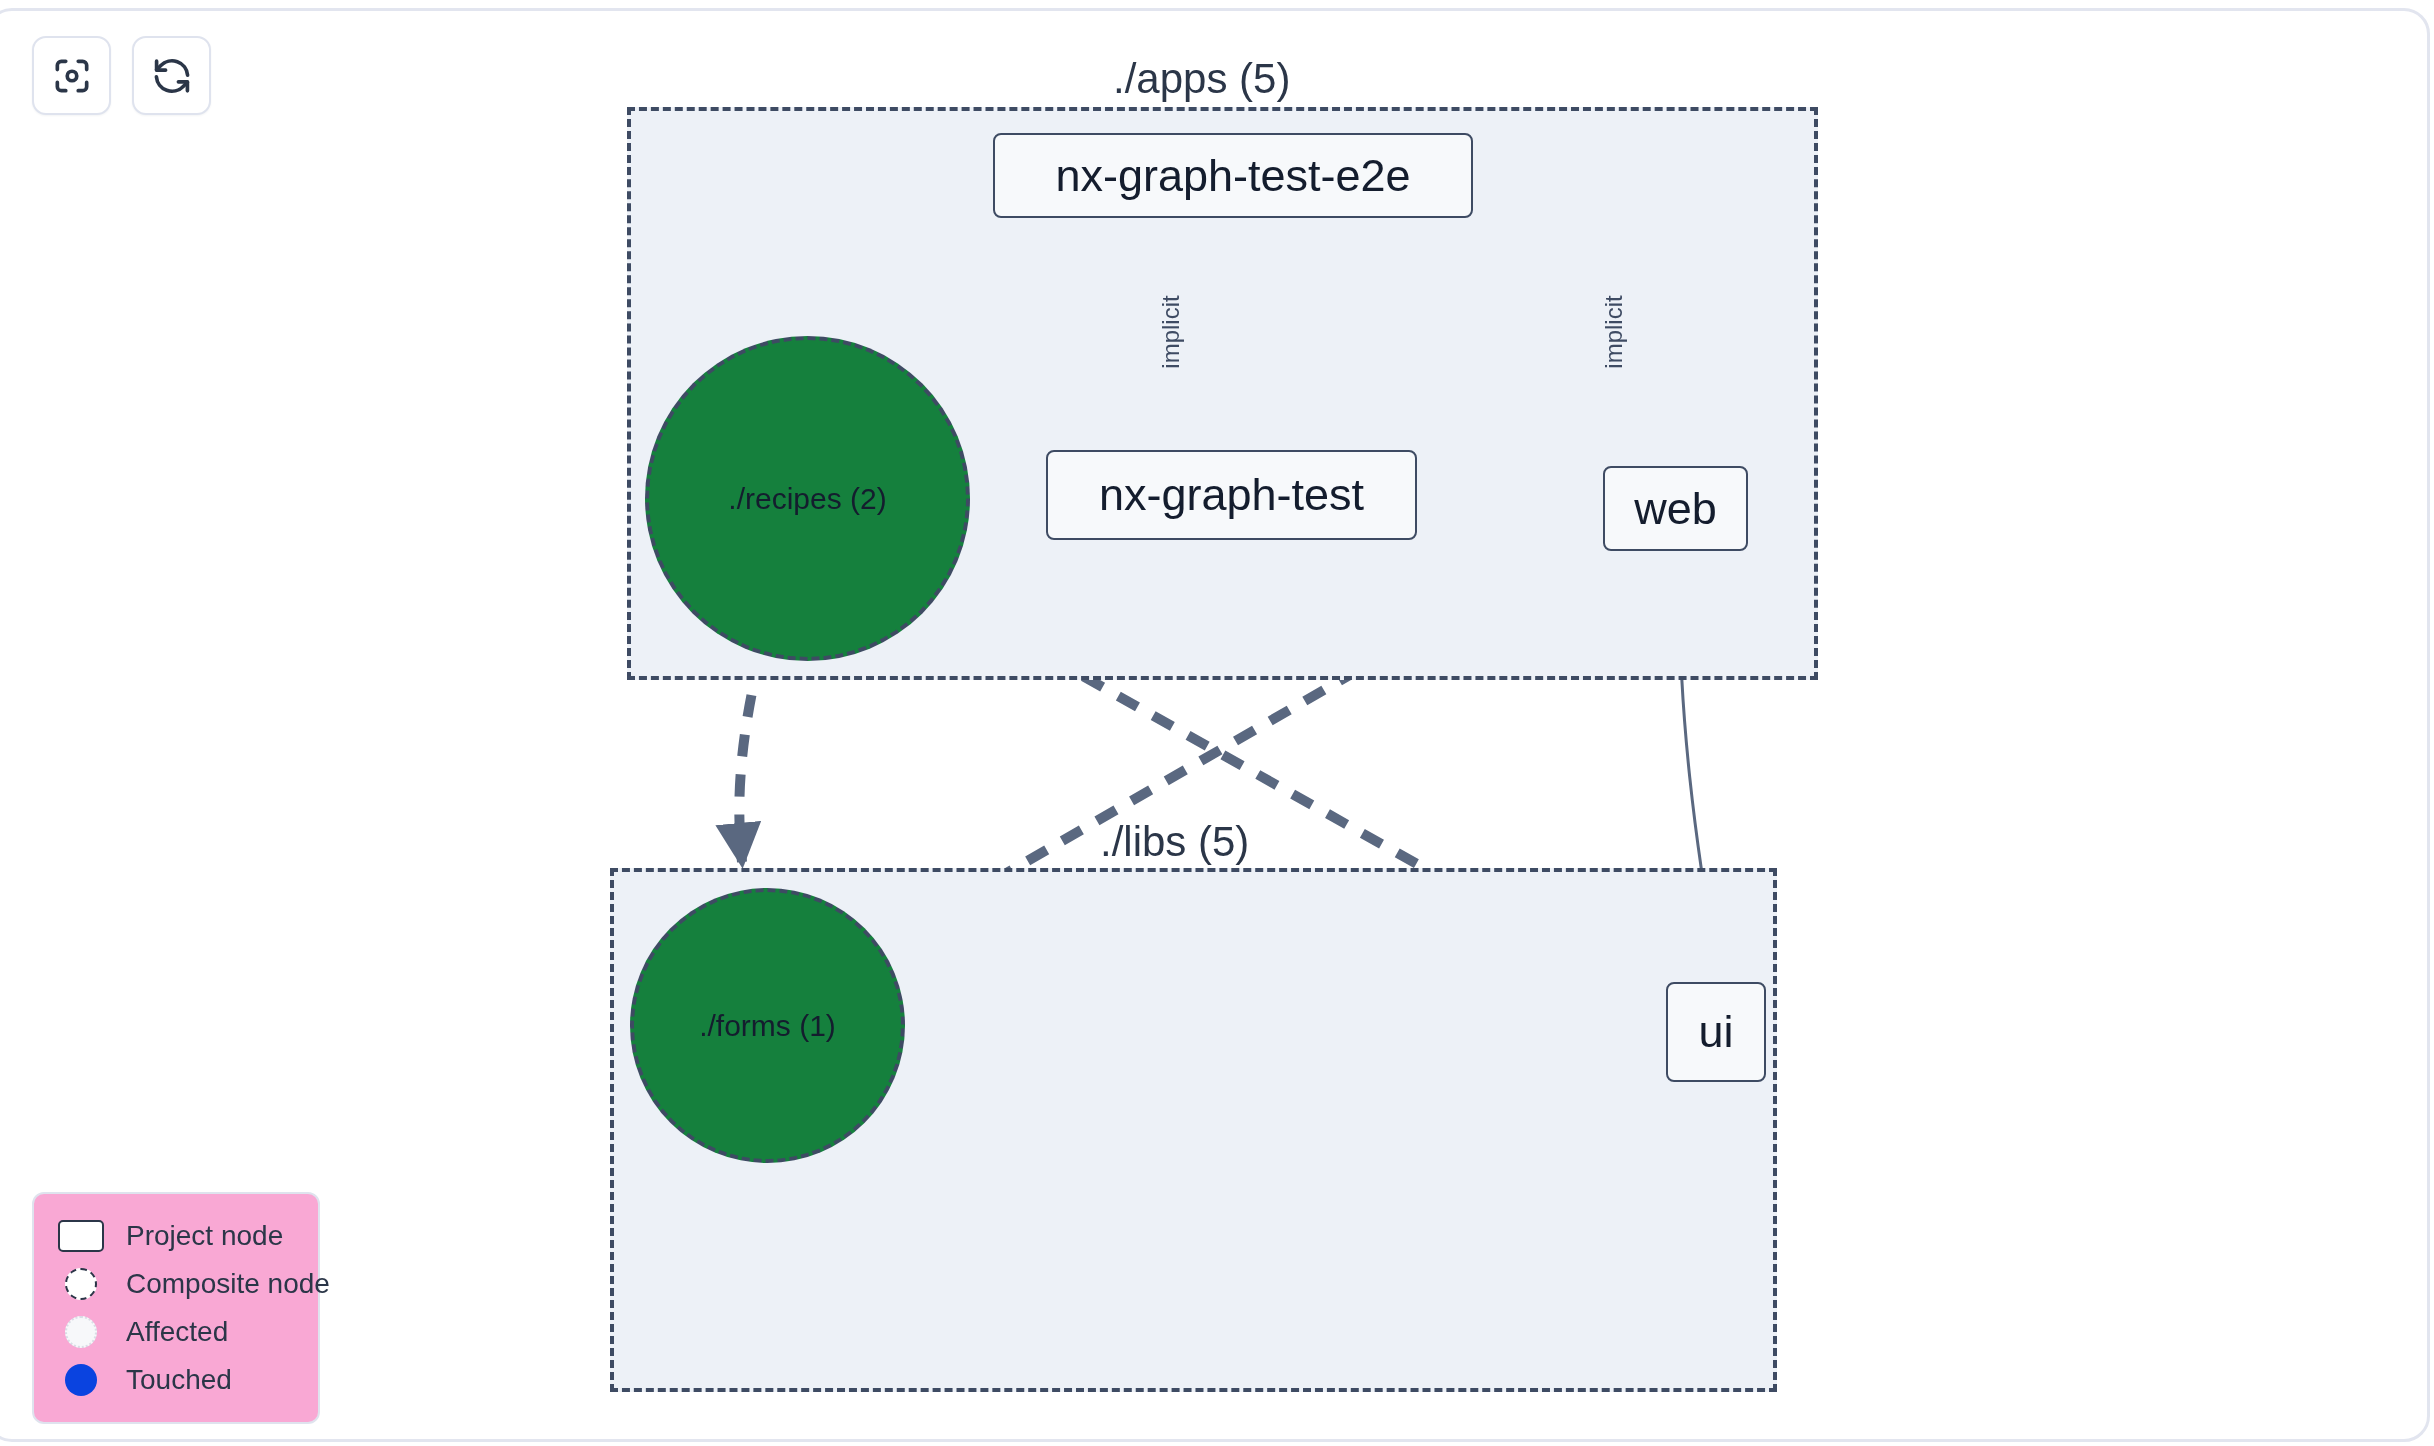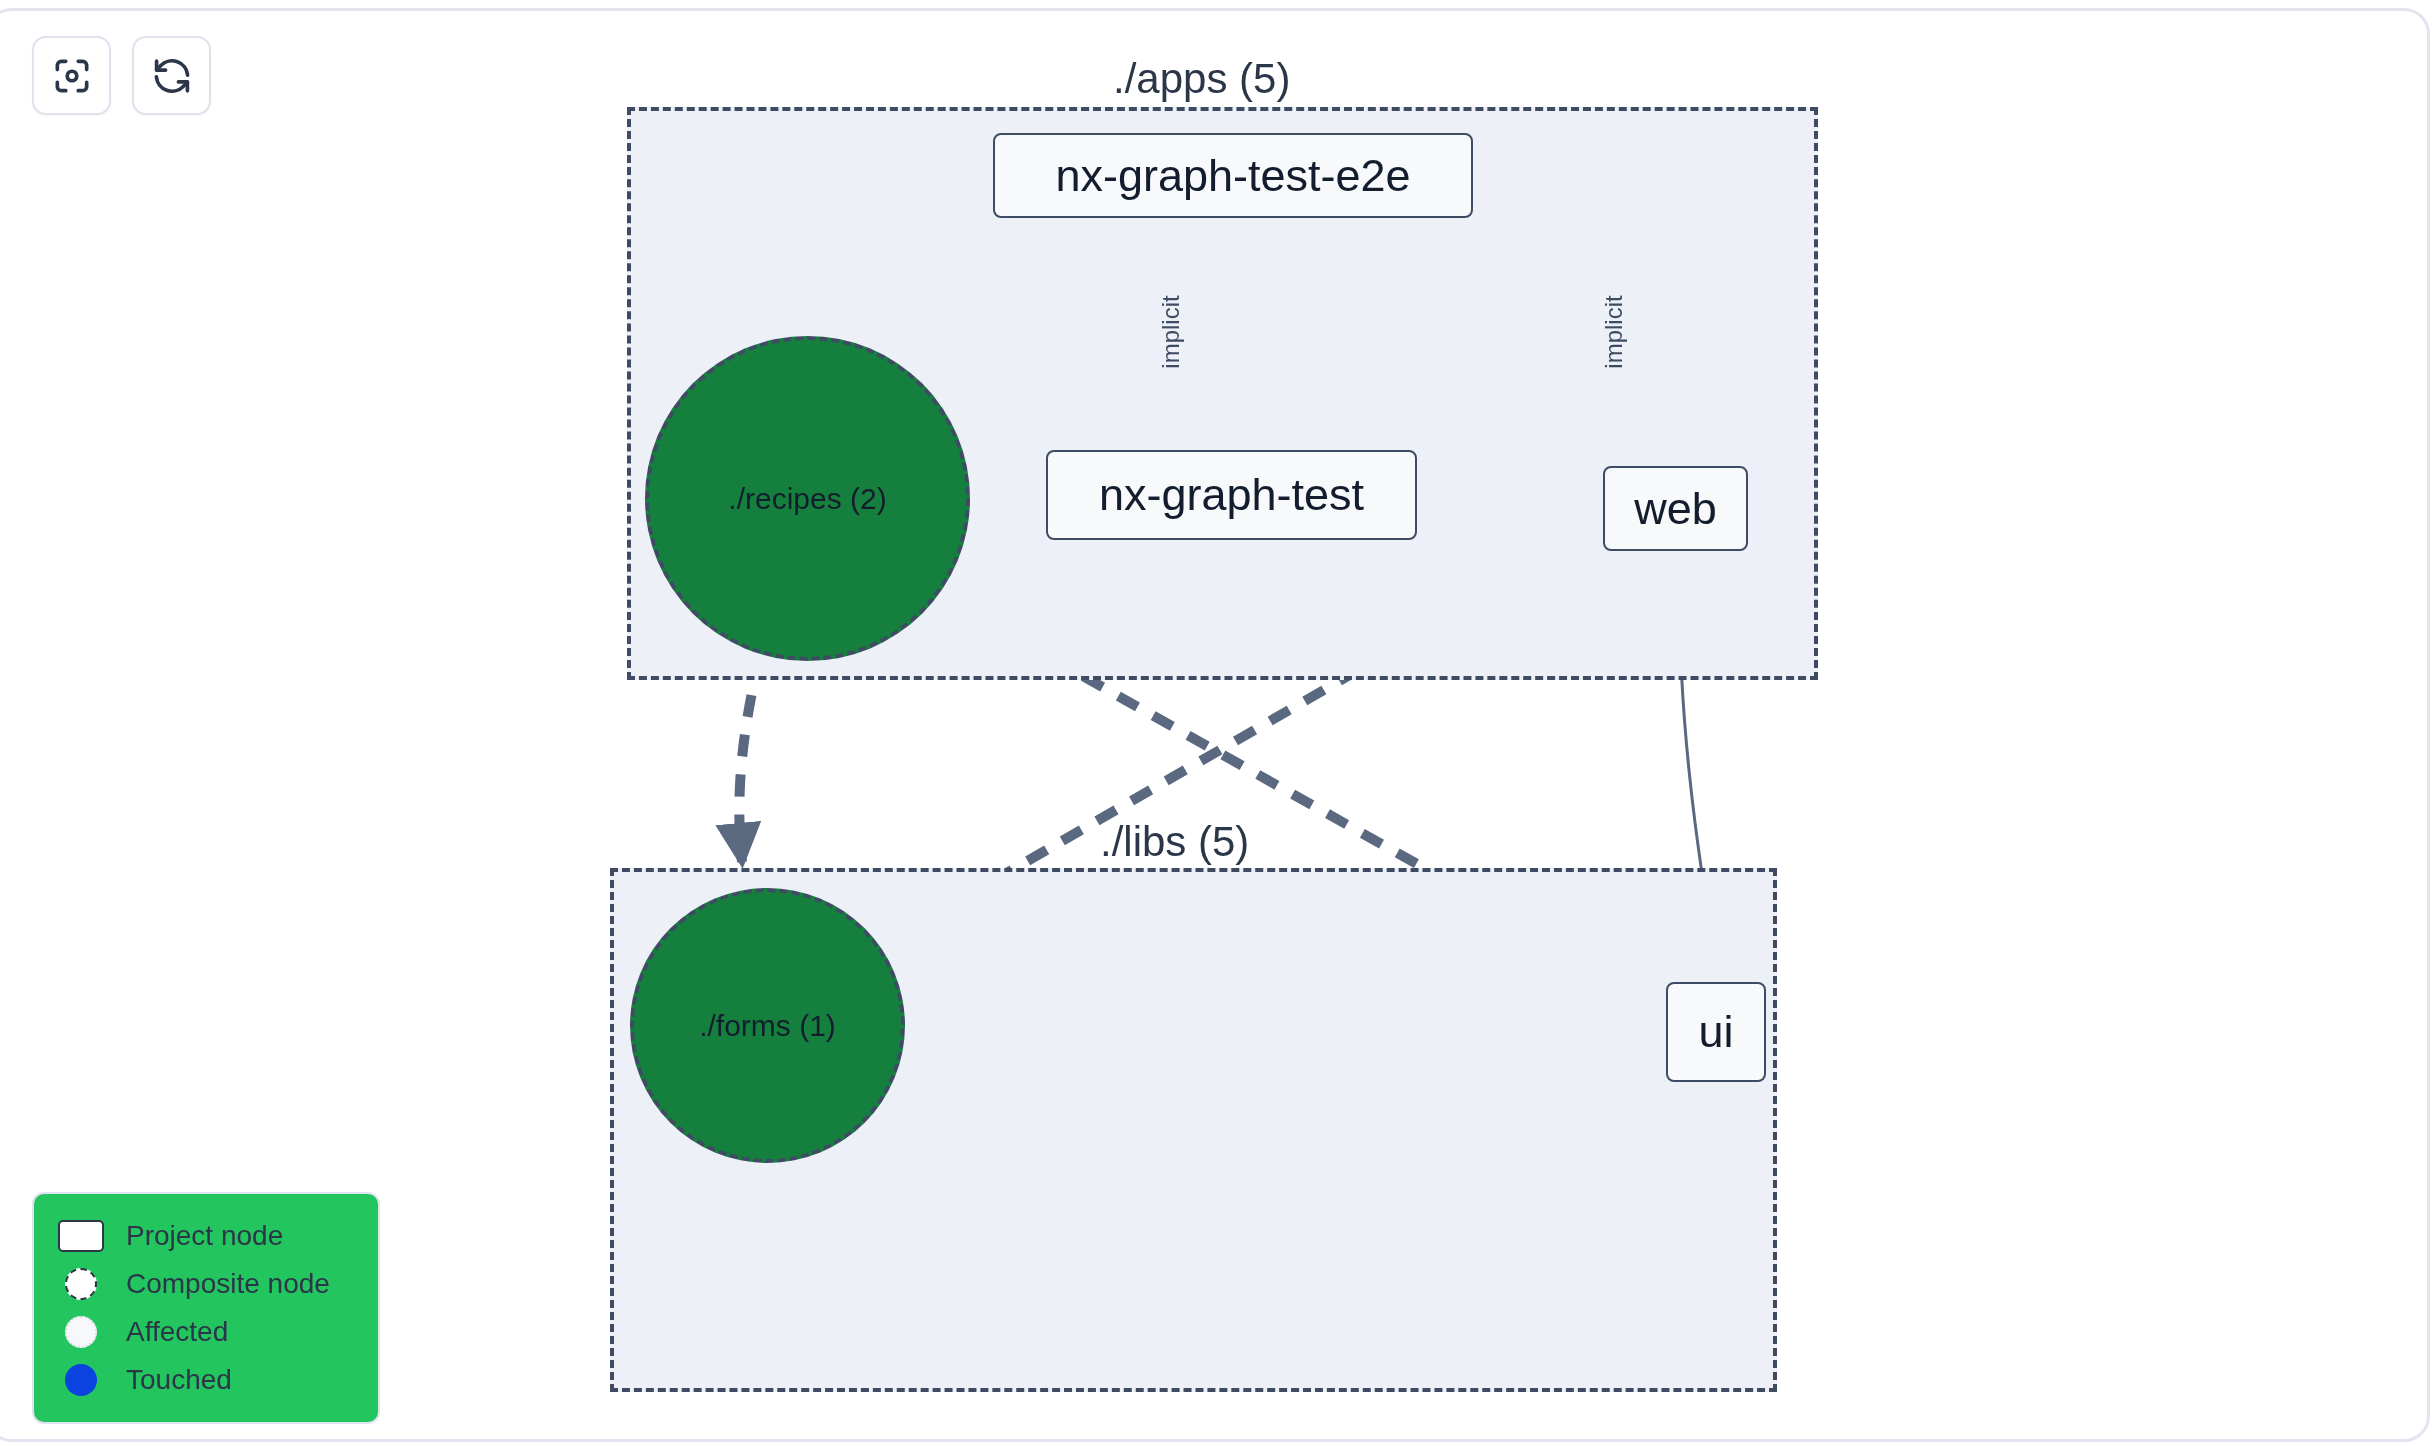--- a/index.html
+++ b/index.html
@@ -123,24 +123,24 @@
     transform-origin: center center;
     white-space: nowrap;
     line-height: 1;
   }
 
   
   #legend {
     position: absolute;
     left: 32px;
     top: 1192px;
-    width: 348px;
+    width: 288px;
     border: 2px solid #dfe3ee;
     border-radius: 12px;
-    background: #22c55e;
+    background: #f9a8d4;
     padding: 18px 20px 18px 24px;
     box-sizing: border-box;
     z-index: 45;
   }
   .legend-row {
     display: flex;
     align-items: center;
     height: 48px;
     gap: 22px;
   }

